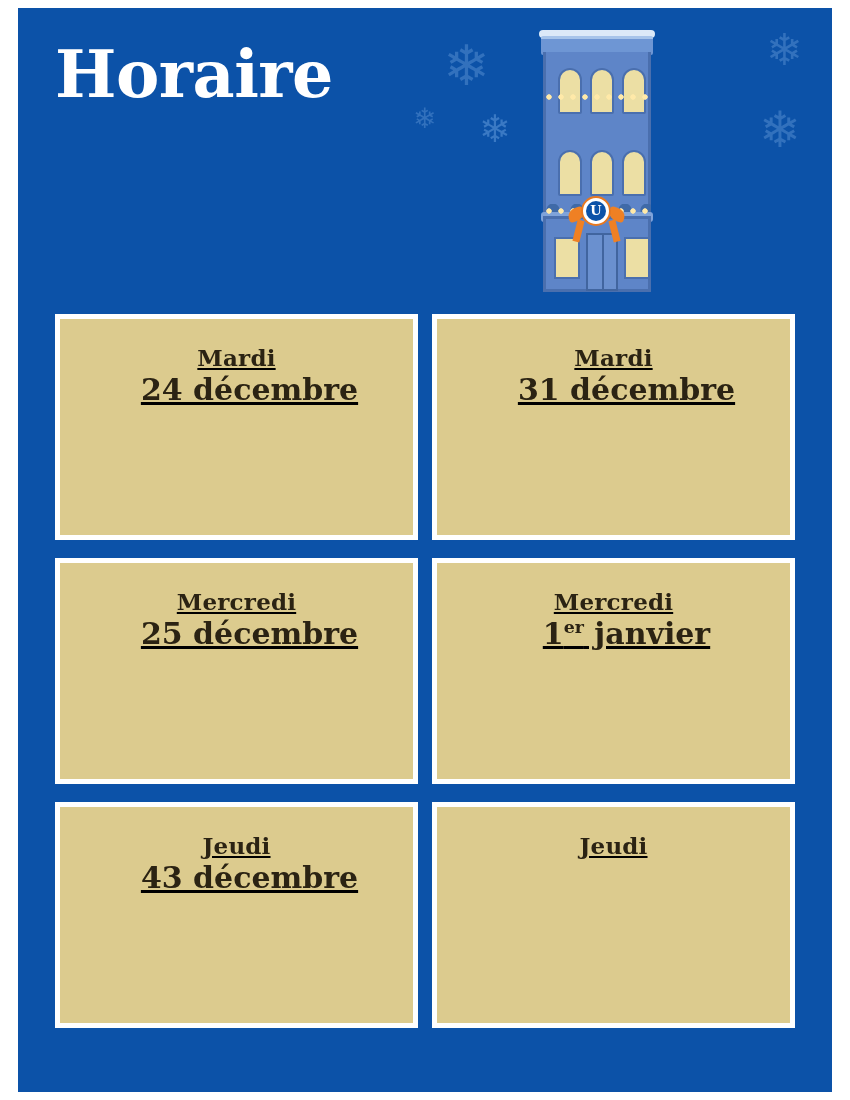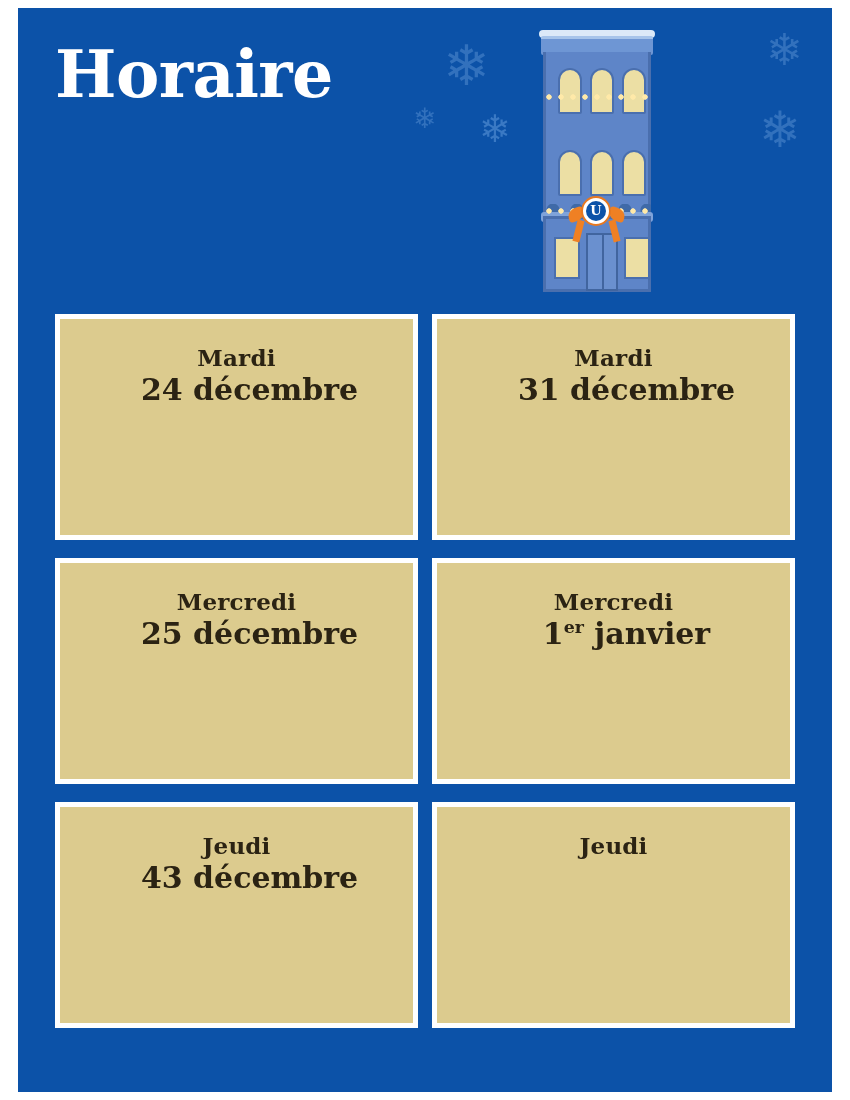--- a/index.html
+++ b/index.html
@@ -222,20 +222,21 @@
   .grid {
     position: absolute;
     left: 55px;
     top: 314px;
     width: 768px;
     display: grid;
     grid-template-columns: 363px 363px;
     grid-template-rows: 226px 226px 226px;
     column-gap: 14px;
     row-gap: 18px;
+    text-decoration: underline;
   }
   .card {
     background: #dccb8e;
     border: 5px solid #ffffff;
     box-sizing: border-box;
     padding-top: 26px;
     text-align: center;
     color: #2b2313;
   }
   .card-day {

